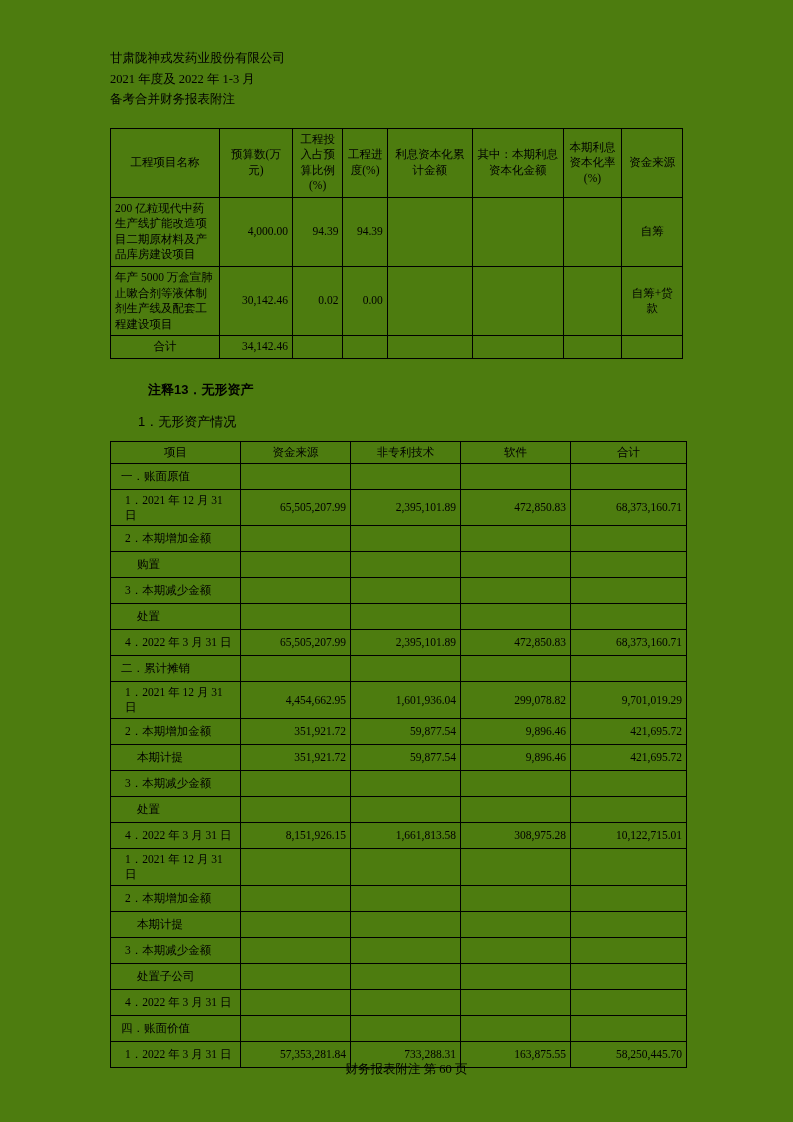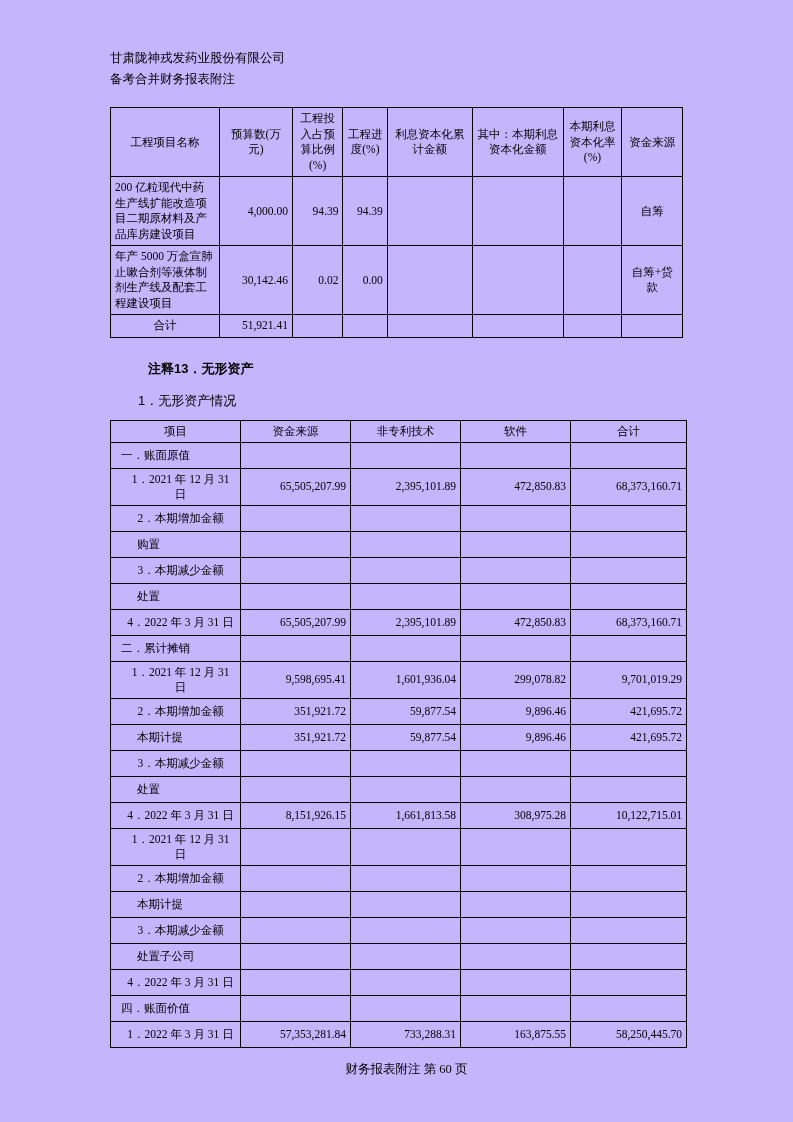--- a/index.html
+++ b/index.html
@@ -3,21 +3,21 @@
 <meta charset="utf-8">
 <style>
   html, body {
     margin: 0;
     padding: 0;
     background: #f0f0f0;
   }
   .page {
     width: 793px;
     height: 1122px;
-    background: #c4b5fd;
+    background: #4d7c0f;
     margin: 0 auto;
     position: relative;
     box-sizing: border-box;
     padding: 48px 110px 0 110px;
     font-family: "Liberation Serif", "DejaVu Serif", serif;
     color: #000;
   }
   .header {
     font-size: 12.5px;
     line-height: 1.65;
@@ -63,39 +63,40 @@
     font-family: "Liberation Sans", sans-serif;
   }
   .t2 td {
     height: 19px;
     line-height: 1.3;
     font-size: 11.5px;
   }
   .t2 .lbl {
     padding-left: 10px;
   }
-  .t2 .lbl.ind1 { padding-left: 14px; text-align: center; }
+  .t2 .lbl.ind1 { padding-left: 14px; }
   .t2 .lbl.ind2 { padding-left: 26px; }
   .footer {
     position: absolute;
     left: 0;
     right: 0;
     bottom: 44px;
     text-align: center;
     font-size: 12.5px;
     padding-left: 20px;
   }
 </style>
 </head>
 <body>
 
 <div class="page">
 
   <div class="header">
     <div>甘肃陇神戎发药业股份有限公司</div>
+    <div>2021 年度及 2022 年 1-3 月</div>
     <div>备考合并财务报表附注</div>
   </div>
 
   <table class="t1">
     <colgroup>
       <col style="width:108px">
       <col style="width:72px">
       <col style="width:50px">
       <col style="width:44px">
       <col style="width:84px">
@@ -131,21 +132,21 @@
         <td class="r">30,142.46</td>
         <td class="r">0.02</td>
         <td class="r">0.00</td>
         <td class="r"></td>
         <td class="r"></td>
         <td class="r"></td>
         <td class="c">自筹+贷款</td>
       </tr>
       <tr>
         <td class="c">合计</td>
-        <td class="r">51,921.41</td>
+        <td class="r">34,142.46</td>
         <td class="r"></td>
         <td class="r"></td>
         <td class="r"></td>
         <td class="r"></td>
         <td class="r"></td>
         <td class="c"></td>
       </tr>
     </tbody>
   </table>
 
@@ -221,21 +222,21 @@
         </tr>
         <tr>
           <td class="lbl l">二．累计摊销</td>
           <td class="r"></td>
           <td class="r"></td>
           <td class="r"></td>
           <td class="r"></td>
         </tr>
         <tr>
           <td class="lbl l ind1">1．2021 年 12 月 31 日</td>
-          <td class="r">9,598,695.41</td>
+          <td class="r">4,454,662.95</td>
           <td class="r">1,601,936.04</td>
           <td class="r">299,078.82</td>
           <td class="r">9,701,019.29</td>
         </tr>
         <tr>
           <td class="lbl l ind1">2．本期增加金额</td>
           <td class="r">351,921.72</td>
           <td class="r">59,877.54</td>
           <td class="r">9,896.46</td>
           <td class="r">421,695.72</td>

